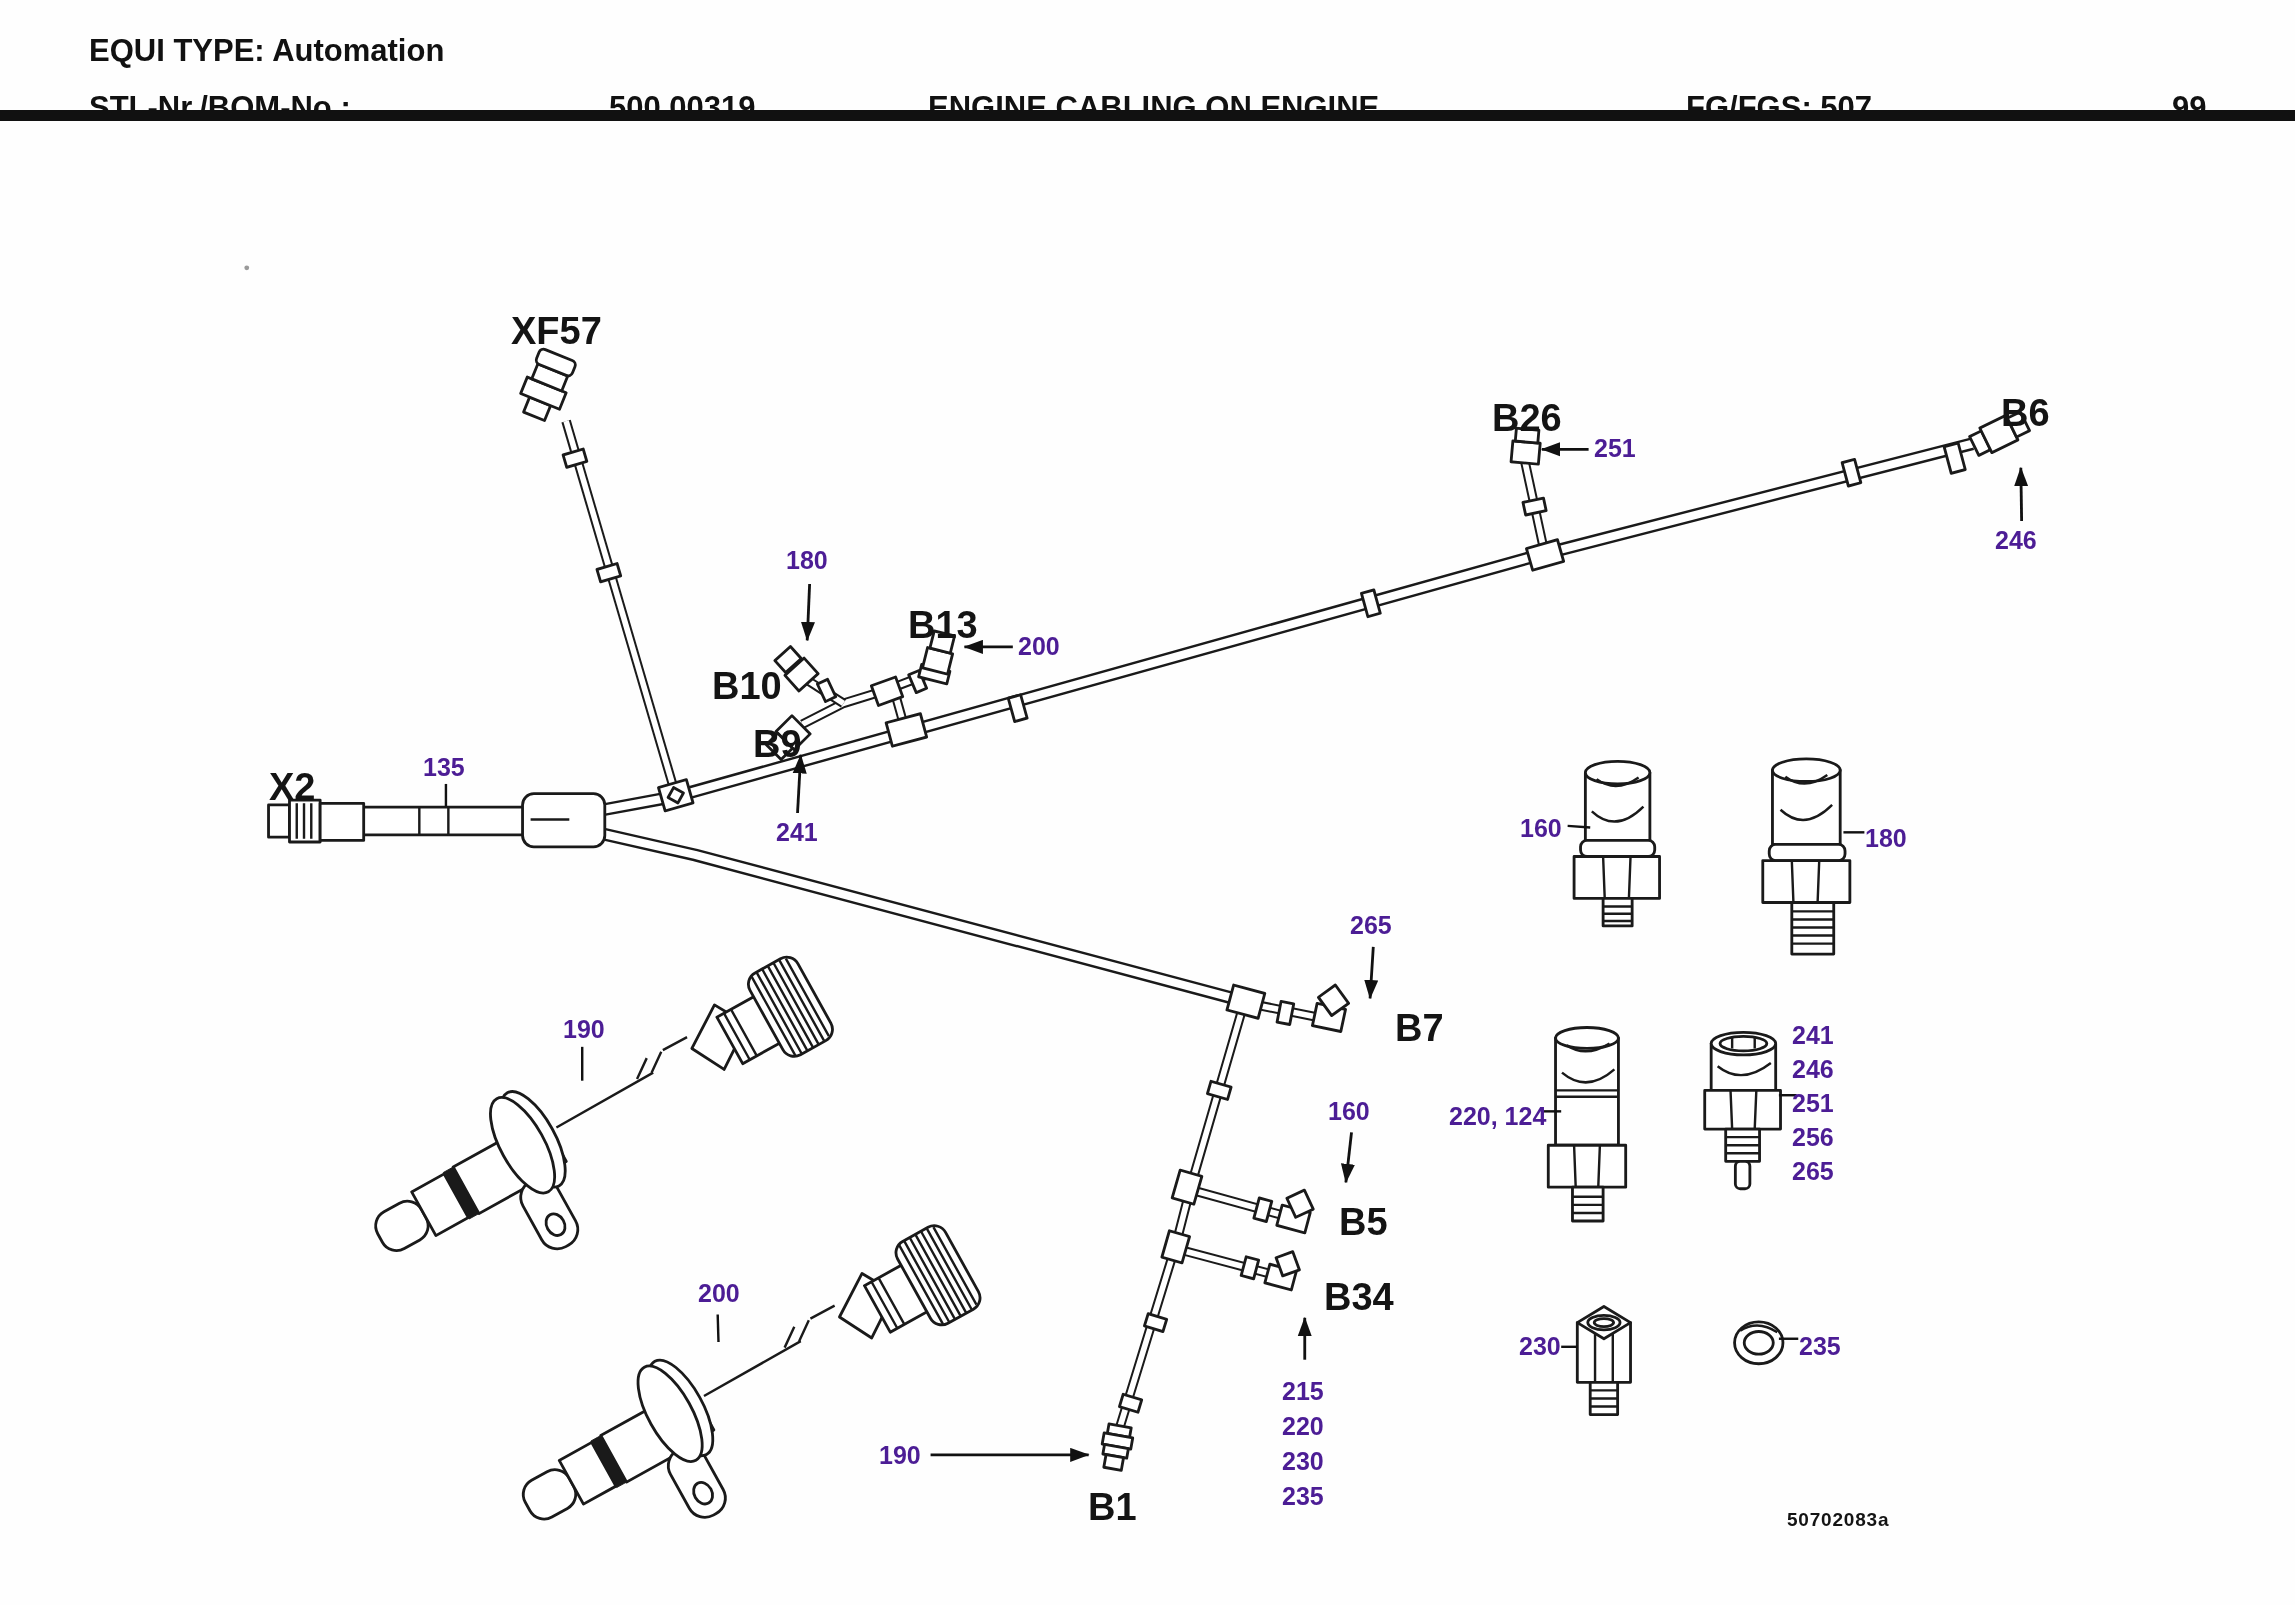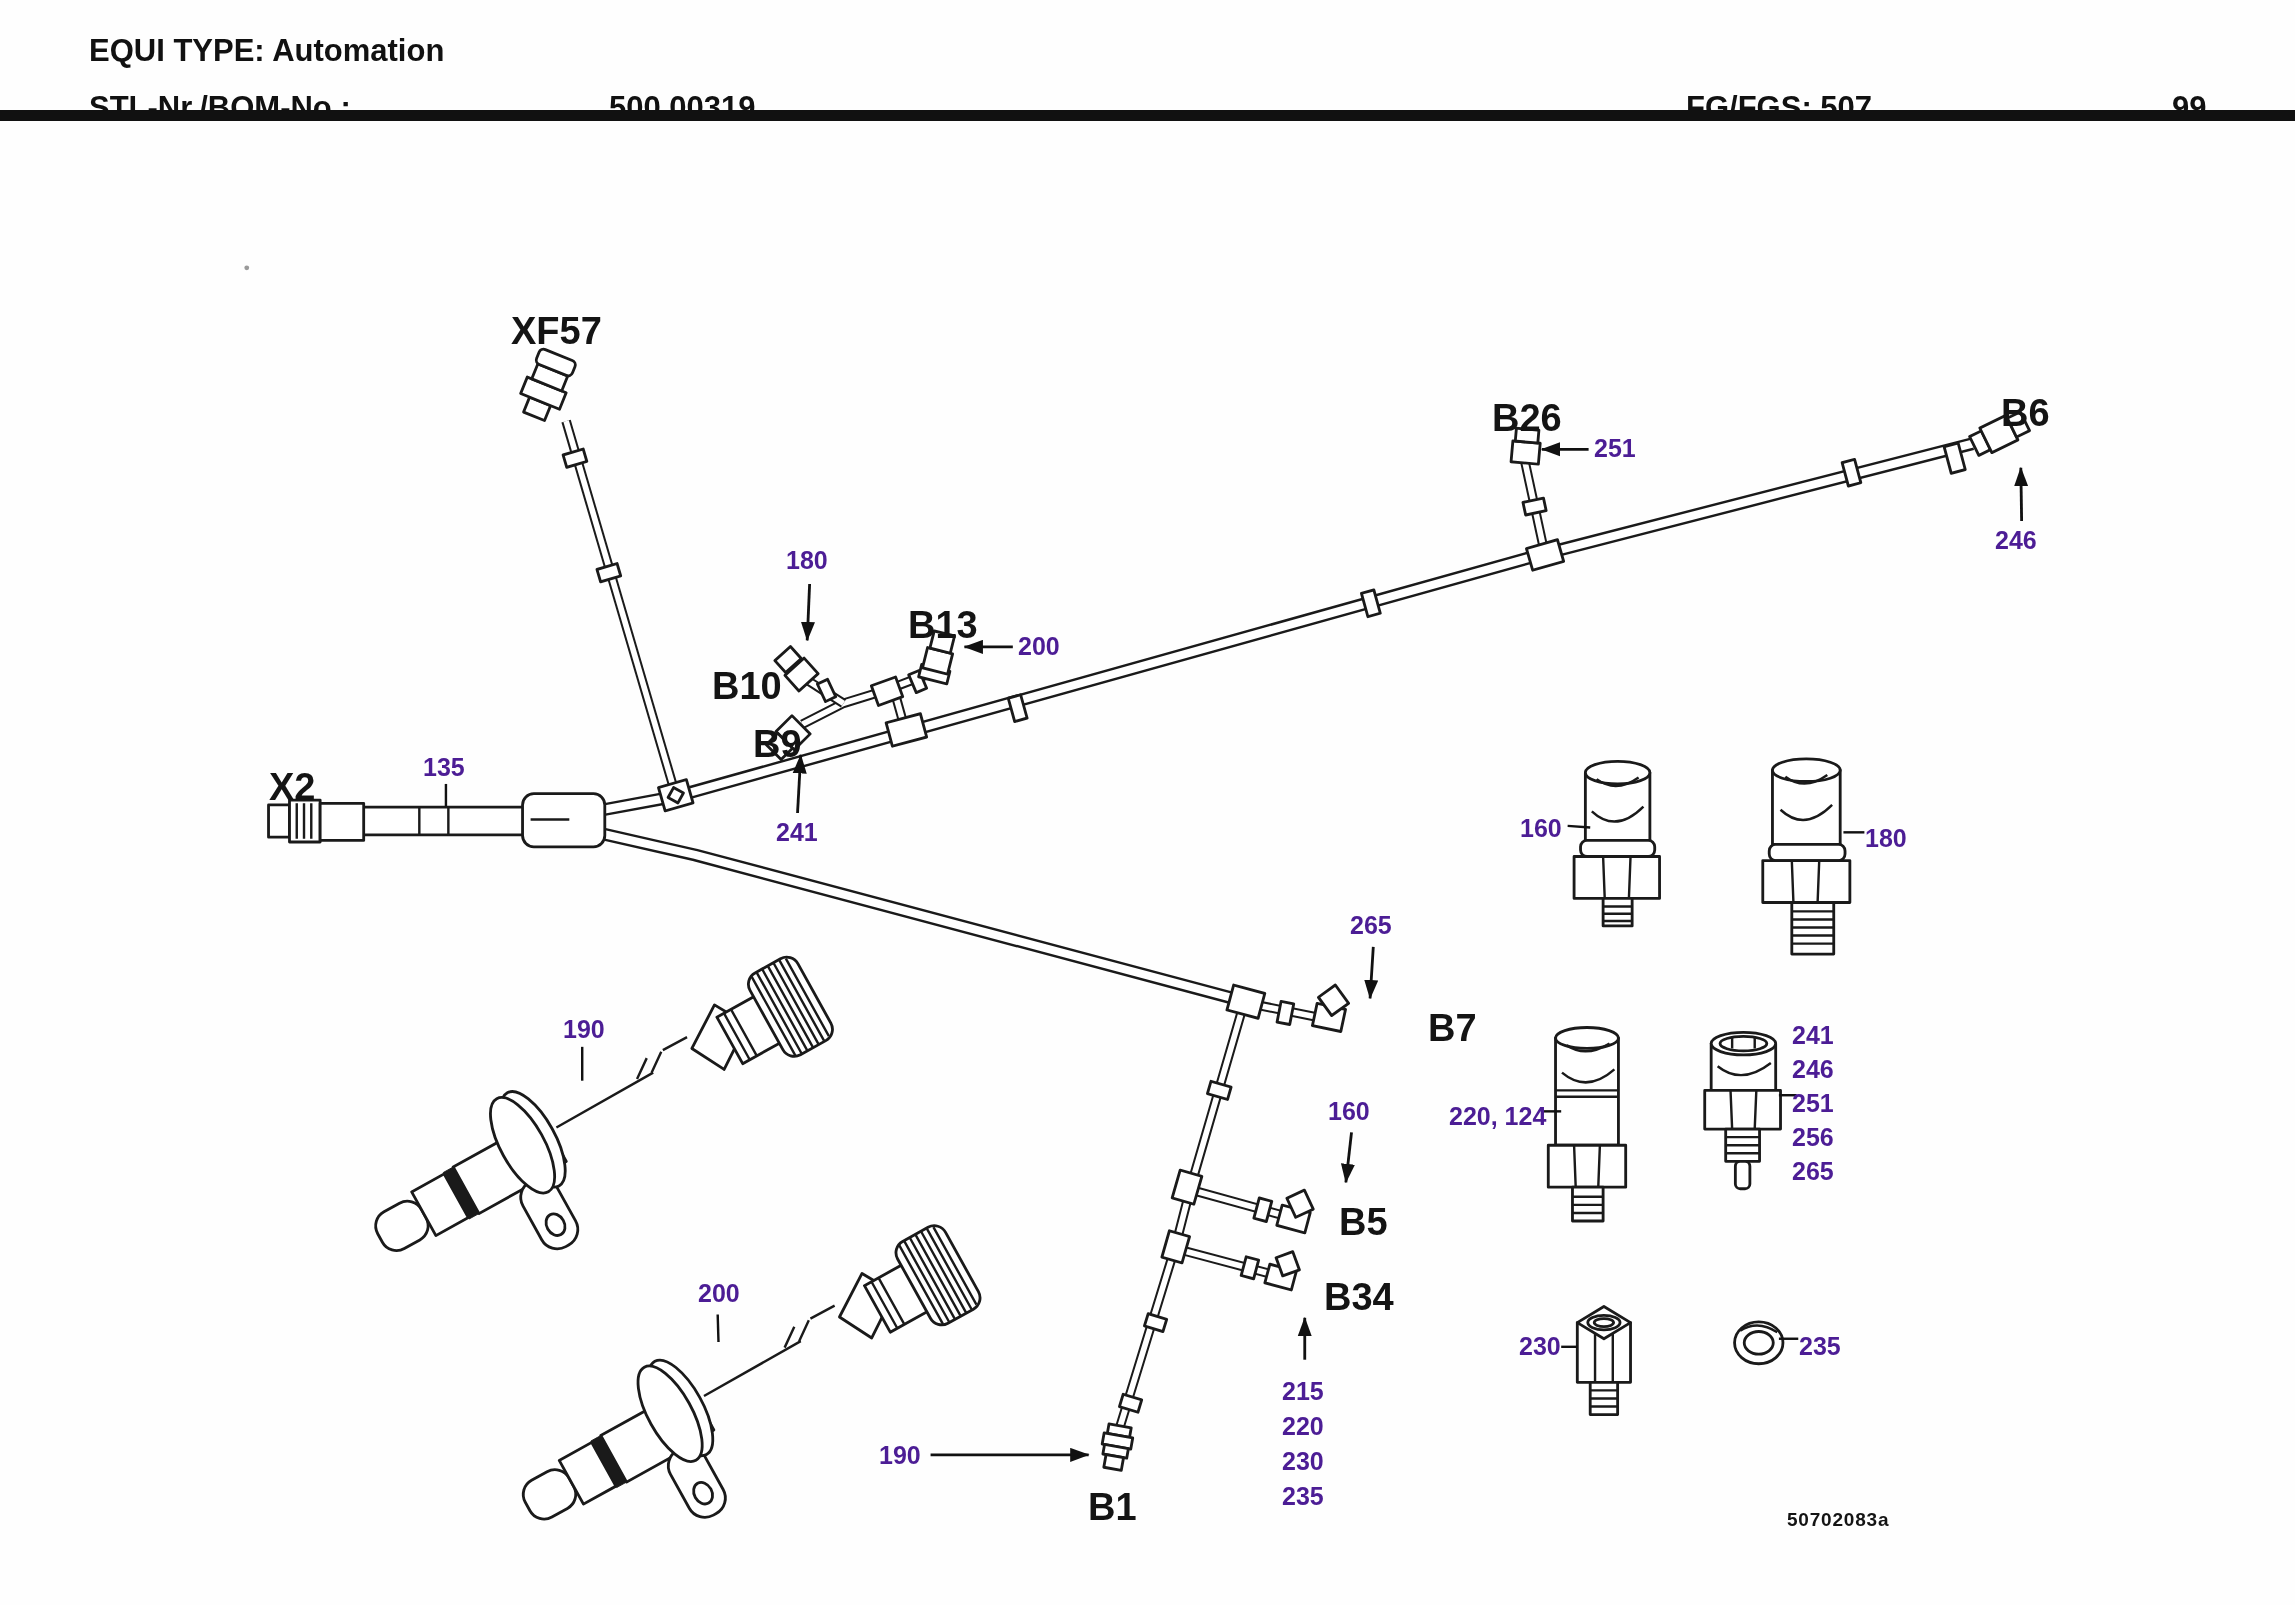--- a/index.html
+++ b/index.html
@@ -30,20 +30,21 @@
   .co{fill:none;stroke:#111;stroke-width:3;}
 </style>
 </head>
 <body>
 
 <div class="page">
 
   <div class="hdr" style="left:89px;top:8px">EQUI TYPE: Automation</div>
   <div class="hdr" style="left:89px;top:65px">STL-Nr./BOM-No.:</div>
   <div class="hdr" style="left:609px;top:65px">500.00319</div>
+  <div class="hdr" style="left:928px;top:65px">ENGINE CABLING ON ENGINE</div>
   <div class="hdr" style="left:1686px;top:65px">FG/FGS: 507</div>
   <div class="hdr" style="left:2172px;top:65px">99</div>
   <div class="hdr-rule"></div>
 
   <svg width="2295" height="1605" viewBox="0 0 2846 1990">
     <defs>
       <marker id="ah" viewBox="0 0 22 16" refX="21" refY="8" markerWidth="24" markerHeight="18" markerUnits="userSpaceOnUse" orient="auto">
           <path d="M0,0 L22,8 L0,16 Z" fill="#111"></path>
         </marker>
     </defs>
@@ -331,21 +332,21 @@
     </g>
   </svg>
 
   <div class="lbl black" style="left:511px;top:310px">XF57</div>
   <div class="lbl black" style="left:269px;top:766px">X2</div>
   <div class="lbl black" style="left:712px;top:665px">B10</div>
   <div class="lbl black" style="left:753px;top:723px">B9</div>
   <div class="lbl black" style="left:908px;top:604px">B13</div>
   <div class="lbl black" style="left:1492px;top:397px">B26</div>
   <div class="lbl black" style="left:2001px;top:392px">B6</div>
-  <div class="lbl black" style="left:1428px;top:1007px">B7</div>
+  <div class="lbl black" style="left:1395px;top:1007px">B7</div>
   <div class="lbl black" style="left:1339px;top:1201px">B5</div>
   <div class="lbl black" style="left:1324px;top:1276px">B34</div>
   <div class="lbl black" style="left:1088px;top:1486px">B1</div>
   <div class="lbl dwg" style="left:1787px;top:1509px">50702083a</div>
 
   <div class="lbl blue" style="left:423px;top:753px">135</div>
   <div class="lbl blue" style="left:786px;top:546px">180</div>
   <div class="lbl blue" style="left:1018px;top:632px">200</div>
   <div class="lbl blue" style="left:776px;top:818px">241</div>
   <div class="lbl blue" style="left:1594px;top:434px">251</div>

